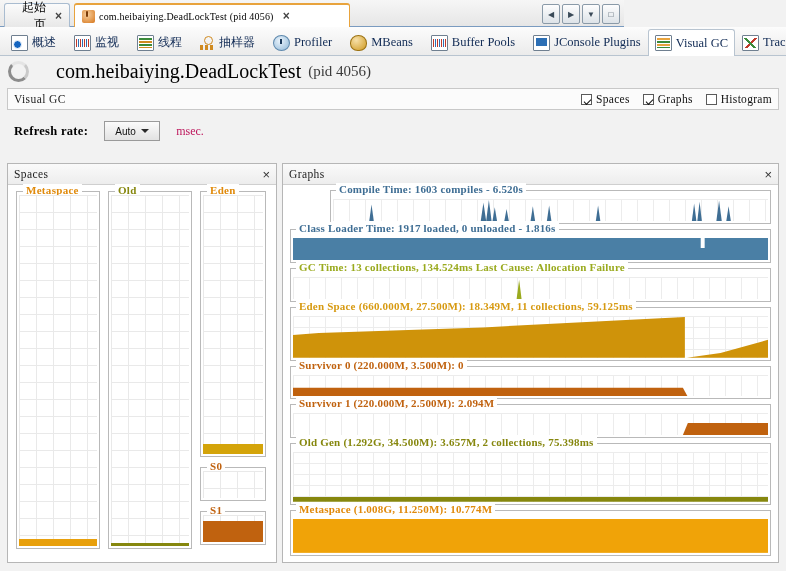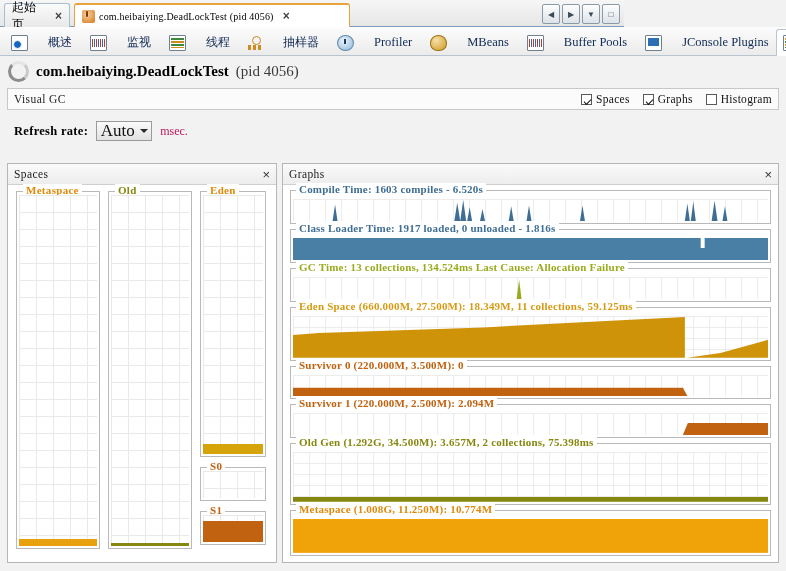--- a/index.html
+++ b/index.html
@@ -8,21 +8,21 @@
     background:#f0f0f0;
     font-family:"Liberation Serif", serif;
     font-size:12px;color:#000;
     -webkit-font-smoothing:none;
   }
   .app{position:relative;width:786px;height:571px;background:#f2f2f2;}
 
   
   .tabstrip{position:absolute;left:0;top:0;width:624px;height:27px;
     background:linear-gradient(#f6f6f6,#e6e6e6);
-    border-bottom:1px solid #7a9bc0;box-sizing:border-box;}
+    border-bottom:1px solid #7a9bc0;box-sizing:border-box;text-align:right;}
   .wtab{position:absolute;top:3px;height:24px;box-sizing:border-box;
     display:flex;align-items:center;gap:4px;padding:0 7px;
     font-family:"Liberation Serif",serif;font-size:13px;
     border:1px solid #a9bcd0;border-bottom:none;
     border-radius:3px 3px 0 0;cursor:default;}
   .wtab.inactive{background:linear-gradient(#fbfbfb,#e8e8e8);color:#000;}
   .wtab.active{background:#fff;border-color:#e8a33d;border-top:2px solid #e8a33d;
      z-index:5;}
   .wtab .xbtn{font-size:12px;color:#444;margin-left:5px;font-family:"Liberation Sans",sans-serif;
      font-weight:bold;cursor:pointer;}
@@ -37,21 +37,21 @@
   .winbtns{position:absolute;right:4px;top:4px;display:flex;gap:2px;align-items:center;}
   .wbtn{width:16px;height:18px;border:1px solid #8a9aa8;border-radius:2px;
      background:linear-gradient(#fdfdfd,#dde3e8);
      display:flex;align-items:center;justify-content:center;font-size:8px;color:#3a4a58;cursor:pointer;}
   .wbtn.grp{border-radius:2px;}
 
   
   .toolbar{position:absolute;left:0;top:27px;width:786px;height:29px;
     background:linear-gradient(#fcfcfc,#ebebeb);border-bottom:1px solid #b8c4d0;
     box-sizing:border-box;display:flex;align-items:flex-end;padding-left:4px;}
-  .ttab{height:26px;box-sizing:border-box;display:flex;align-items:center;gap:20px;
+  .ttab{height:26px;box-sizing:border-box;display:flex;align-items:center;gap:4px;
      padding:0 6px;border:1px solid transparent;border-bottom:none;
      font-family:"Liberation Serif",serif;font-size:12.5px;color:#102a54;cursor:pointer;
      white-space:nowrap;}
   .ttab.sel{background:#fff;border-color:#b8c4d0;border-radius:3px 3px 0 0;
      position:relative;top:1px;height:27px;}
   .ttab .lbl-cn{font-family:"DejaVu Sans",sans-serif;font-size:12px;color:#102a54;}
   .tsep{width:1px;height:18px;background:#d2d2d2;margin:0 2px;align-self:center;}
   .ico{width:15px;height:14px;display:inline-block;position:relative;flex:0 0 auto;}
   .ico.box{border:1px solid #6f7f90;background:#fff;border-radius:1px;}
   .ico-overview{background:linear-gradient(#dfe9f5,#b9cee6);}
@@ -86,43 +86,43 @@
   .ico-tracer:after{content:"";position:absolute;left:1px;top:2px;right:1px;bottom:2px;
      background:linear-gradient(45deg,transparent 40%,#3b8a3b 40% 55%,transparent 55%),
                 linear-gradient(-45deg,transparent 40%,#c0392b 40% 55%,transparent 55%);}
 
   
   .apptitle{position:absolute;left:0;top:56px;width:786px;height:30px;
      display:flex;align-items:center;gap:7px;padding-left:8px;box-sizing:border-box;
      background:#f2f2f2;}
   .apptitle .spinner{width:15px;height:15px;border-radius:50%;
      border:3px solid #8c8c8c;border-top-color:#e4e4e4;border-right-color:#c9c9c9;}
-  .apptitle .maintxt{font-family:"Liberation Serif",serif;font-weight:bold;font-size:15px;color:#000;}
+  .apptitle .maintxt{font-family:"Liberation Serif",serif;font-weight:normal;font-size:20px;color:#000;margin-left:20px;}
   .apptitle .pid{font-family:"Liberation Serif",serif;font-size:15px;color:#3a3a3a;}
 
   
   .vgcbar{position:absolute;left:7px;top:88px;width:772px;height:22px;
      background:#fbfbfb;border:1px solid #c8c8c8;box-sizing:border-box;
      display:flex;align-items:center;padding:0 6px;}
   .vgcbar .cap{font-family:"Liberation Serif",serif;font-size:11.5px;color:#222;letter-spacing:.4px;}
   .vgcbar .chks{margin-left:auto;display:flex;align-items:center;gap:13px;}
   .chk{display:flex;align-items:center;gap:4px;font-family:"Liberation Serif",serif;
      font-size:11.5px;color:#111;cursor:pointer;letter-spacing:.3px;}
   .cbox{width:11px;height:11px;border:1px solid #5a5a5a;background:#fff;position:relative;
      box-sizing:border-box;}
   .cbox.on:after{content:"";position:absolute;left:2px;top:4px;width:4px;height:2px;
      border-left:1.6px solid #111;border-bottom:1.6px solid #111;
      transform:rotate(-45deg);width:6px;height:3px;}
 
   
-  .refreshrow{position:absolute;left:14px;top:120px;height:22px;display:flex;align-items:center;gap:8px;}
+  .refreshrow{position:absolute;left:14px;top:120px;height:22px;display:flex;align-items:center;gap:16px;}
   .refreshrow .lab{font-family:"Liberation Serif",serif;font-weight:bold;font-size:12.5px;color:#000;letter-spacing:.3px;}
   .combo{width:56px;height:20px;border:1px solid #9a9a9a;background:linear-gradient(#fbfbfb,#e2e2e2);
      display:flex;align-items:center;justify-content:center;gap:5px;box-sizing:border-box;cursor:pointer;}
-  .combo .cv{font-family:Liberation Serif, serif;font-size:17px;color:#111;}
+  .combo .cv{font-family:Liberation Sans, sans-serif;font-size:10px;color:#111;}
   .caret{width:0;height:0;border-left:4px solid transparent;border-right:4px solid transparent;
      border-top:4px solid #2a2a2a;}
   .refreshrow .unit{font-family:"Liberation Serif",serif;font-size:12px;color:#be185d;}
 
   
   .panel{position:absolute;background:#fff;border:1px solid #b6b6b6;box-sizing:border-box;}
   .panelhdr{height:21px;background:linear-gradient(#fafafa,#ededed);
      border-bottom:1px solid #cfcfcf;display:flex;align-items:center;
      padding:0 6px;box-sizing:border-box;}
   .panelhdr .t{font-family:"Liberation Serif",serif;font-size:11.5px;color:#222;letter-spacing:.4px;}
@@ -314,21 +314,21 @@
     </div>
   </div>
 
   <div class="panel" id="graphs-panel">
     <div class="panelhdr">
       <span class="t">Graphs</span>
       <span class="x">×</span>
     </div>
     <div class="graphsbody">
 
-      <div class="ggroup" style="height:34px;">
+      <div class="ggroup" style="height:34px;margin-left:40px;">
         <span class="glabel lbl-blue">Compile Time: 1603 compiles - 6.520s</span>
         <div class="gcanvas">
           <span class="ggrid" style="background-size:16px 22px;"></span>
           <svg class="gsvg" viewBox="0 0 480 24" preserveAspectRatio="none">
             <g fill="#3f6e94">
               <path d="M40,24 L42.5,6 L45,24 Z"></path>
               <path d="M163,24 L166,4 L169,24 Z"></path>
               <path d="M169,24 L172,1 L175,24 Z"></path>
               <path d="M176,24 L178.5,9 L181,24 Z"></path>
               <path d="M189,24 L191.5,11 L194,24 Z"></path>

